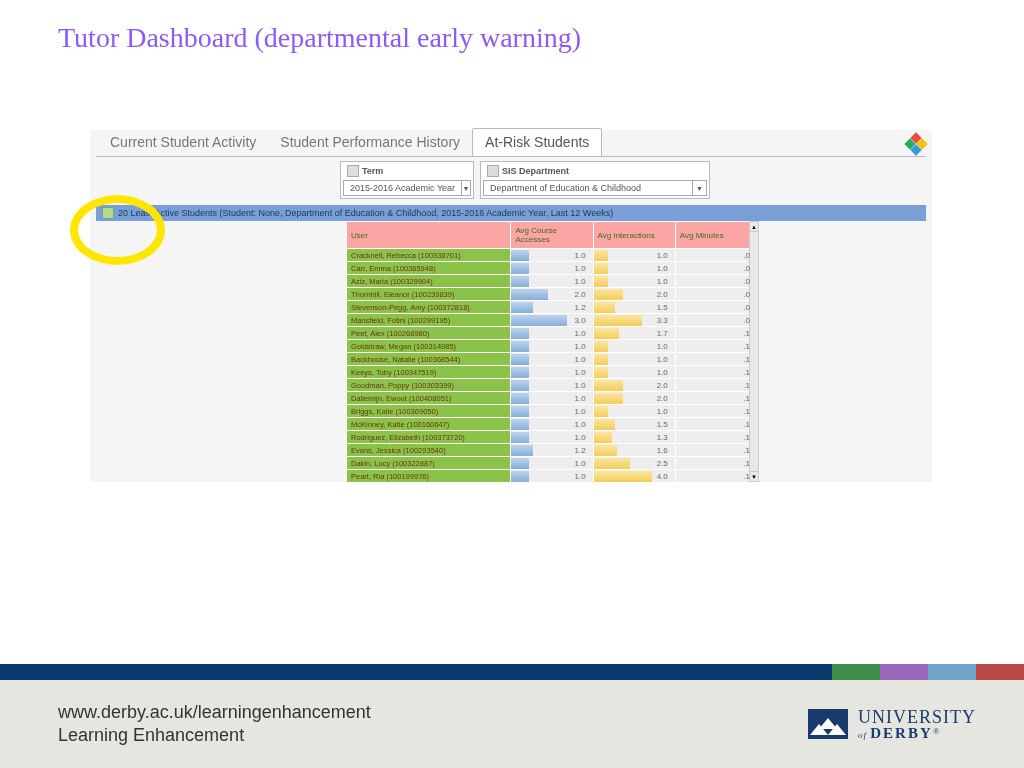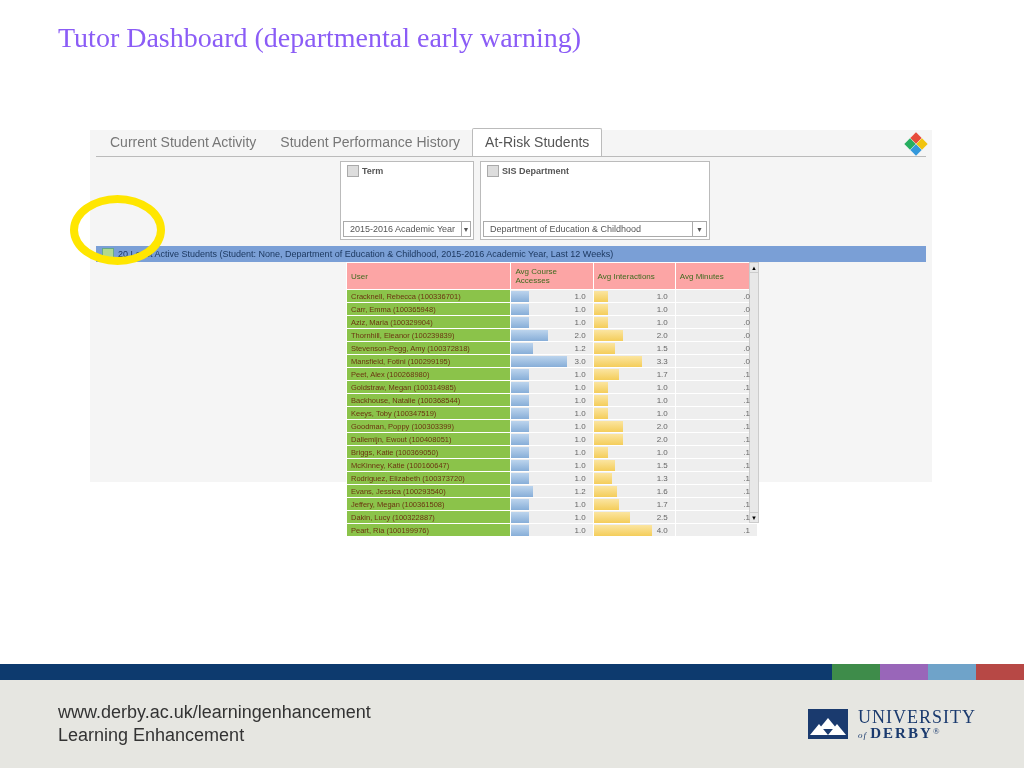--- a/index.html
+++ b/index.html
@@ -14,21 +14,21 @@
 .diamond { position: absolute; width: 8px; height: 8px; transform: rotate(45deg); }
 .d1 { background: #e74c3c; left: 6px; top: 0; }
 .d2 { background: #27ae60; left: 0; top: 6px; }
 .d3 { background: #f1c40f; left: 12px; top: 6px; }
 .d4 { background: #3498db; left: 6px; top: 12px; }
 .tab-underline { height: 1px; background: #bbb; margin: 0 6px 4px; }
 .filter-row { display: flex; gap: 6px; padding-left: 250px; }
 .filter-group { border: 1px solid #bbb; padding: 2px; background: #fff; display: flex; flex-direction: column; gap: 2px; }
 .filter-label { font-size: 9px; font-weight: bold; color: #555; padding: 1px 4px; display: flex; align-items: center; gap: 3px; }
 .filter-label::before { content: ''; display: inline-block; width: 10px; height: 10px; background: #ddd; border: 1px solid #aaa; }
-.filter-select { display: flex; align-items: center; border: 1px solid #aaa; height: 16px; background: #fff; margin-top: 41px; }
+.filter-select { display: flex; align-items: center; border: 1px solid #aaa; height: 16px; background: #fff; }
 .filter-value { font-size: 9px; color: #555; padding: 0 6px; flex: 1; white-space: nowrap; }
 .filter-arrow { width: 14px; height: 14px; border-left: 1px solid #aaa; display: flex; align-items: center; justify-content: center; font-size: 7px; color: #555; }
 .term-filter { width: 134px; }
 .dept-filter { width: 230px; }
 .blue-banner { margin: 6px 6px 0; height: 16px; background: #7a9fd6; display: flex; align-items: center; padding: 0 6px; font-size: 9px; color: #1a365d; }
 .banner-icon { width: 12px; height: 12px; background: #b3d98c; border: 1px solid #6a8; margin-right: 4px; }
 .table-wrap { margin: 0 6px; position: relative; }
 .data-table { width: 412px; margin-left: 250px; border-collapse: collapse; font-size: 8px; }
 .data-table th { background: #fca5a5; color: #2a4; text-align: left; padding: 4px 4px; font-weight: normal; height: 14px; border: 1px solid #fff; color: #3e6b1f; }
 .data-table th:first-child { width: 140px; }
@@ -209,26 +209,20 @@
             <td class="metric-cell"><span class="bar-bg bar-yellow" style="width:23%"></span><span class="metric-text">1.3</span></td>
             <td class="metric-cell"><span class="metric-text">.1</span></td>
           </tr>
           <tr>
             <td class="user-cell">Evans, Jessica (100293540)</td>
             <td class="metric-cell"><span class="bar-bg bar-blue" style="width:27%"></span><span class="metric-text">1.2</span></td>
             <td class="metric-cell"><span class="bar-bg bar-yellow" style="width:29%"></span><span class="metric-text">1.6</span></td>
             <td class="metric-cell"><span class="metric-text">.1</span></td>
           </tr>
           <tr>
-            <td class="user-cell">Jeffery, Megan (100361508)</td>
-            <td class="metric-cell"><span class="bar-bg bar-blue" style="width:22%"></span><span class="metric-text">1.0</span></td>
-            <td class="metric-cell"><span class="bar-bg bar-yellow" style="width:31%"></span><span class="metric-text">1.7</span></td>
-            <td class="metric-cell"><span class="metric-text">.1</span></td>
-          </tr>
-          <tr>
             <td class="user-cell">Dakin, Lucy (100322887)</td>
             <td class="metric-cell"><span class="bar-bg bar-blue" style="width:22%"></span><span class="metric-text">1.0</span></td>
             <td class="metric-cell"><span class="bar-bg bar-yellow" style="width:45%"></span><span class="metric-text">2.5</span></td>
             <td class="metric-cell"><span class="metric-text">.1</span></td>
           </tr>
           <tr>
             <td class="user-cell">Peart, Ria (100199976)</td>
             <td class="metric-cell"><span class="bar-bg bar-blue" style="width:22%"></span><span class="metric-text">1.0</span></td>
             <td class="metric-cell"><span class="bar-bg bar-yellow" style="width:72%"></span><span class="metric-text">4.0</span></td>
             <td class="metric-cell"><span class="metric-text">.1</span></td>

